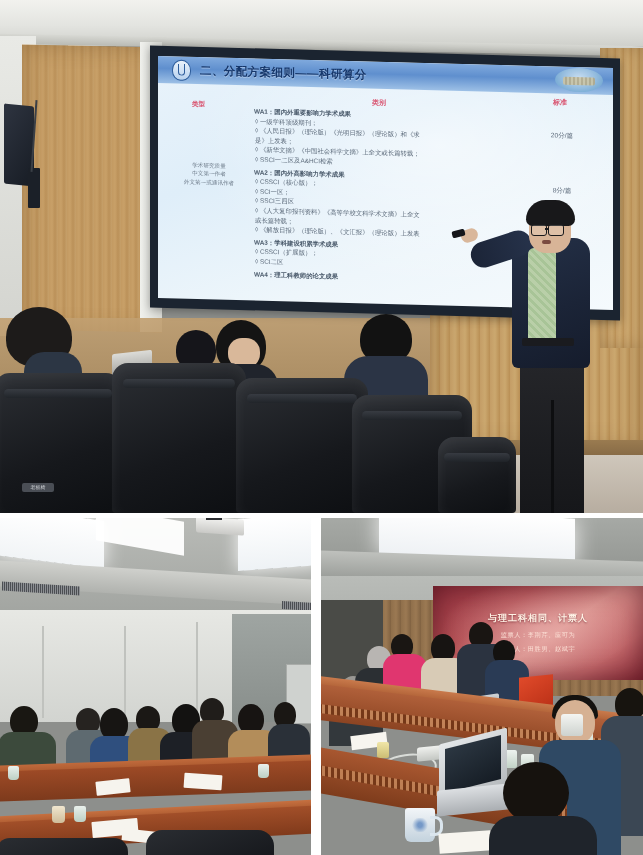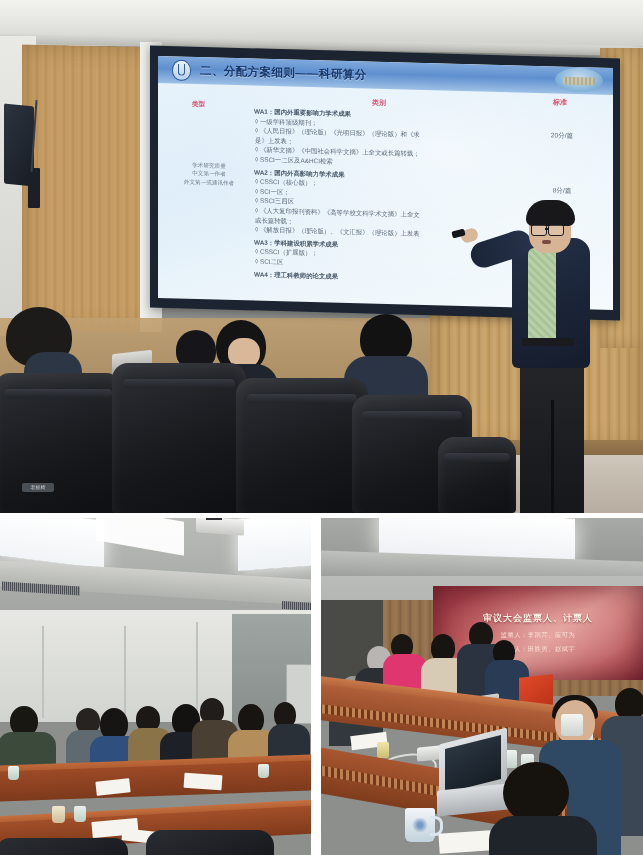--- a/index.html
+++ b/index.html
@@ -495,21 +495,21 @@
   <div class="panel" id="br-panel">
     <div class="br-ceil"></div>
     <div class="br-light"></div>
     <div class="br-soffit"></div>
     <div class="br-wall"></div>
     <div class="br-wood"></div>
     <div class="br-wood-dark"></div>
 
     <div class="br-screen">
       <div class="br-screen-glow"></div>
-      <div class="br-slide-title">审议大会监票人、计票人</div>
+      <div class="br-slide-title">与理工科相同、计票人</div>
       <div class="br-slide-l1">监票人：李荆芹、应可为</div>
       <div class="br-slide-l2">计票人：田胜男、赵斌宇</div>
     </div>
 
     <div class="p" id="brp6">
         <div class="h"></div>
         <div class="b"></div>
       </div>
     <div class="p" id="brp1">
         <div class="h"></div>

